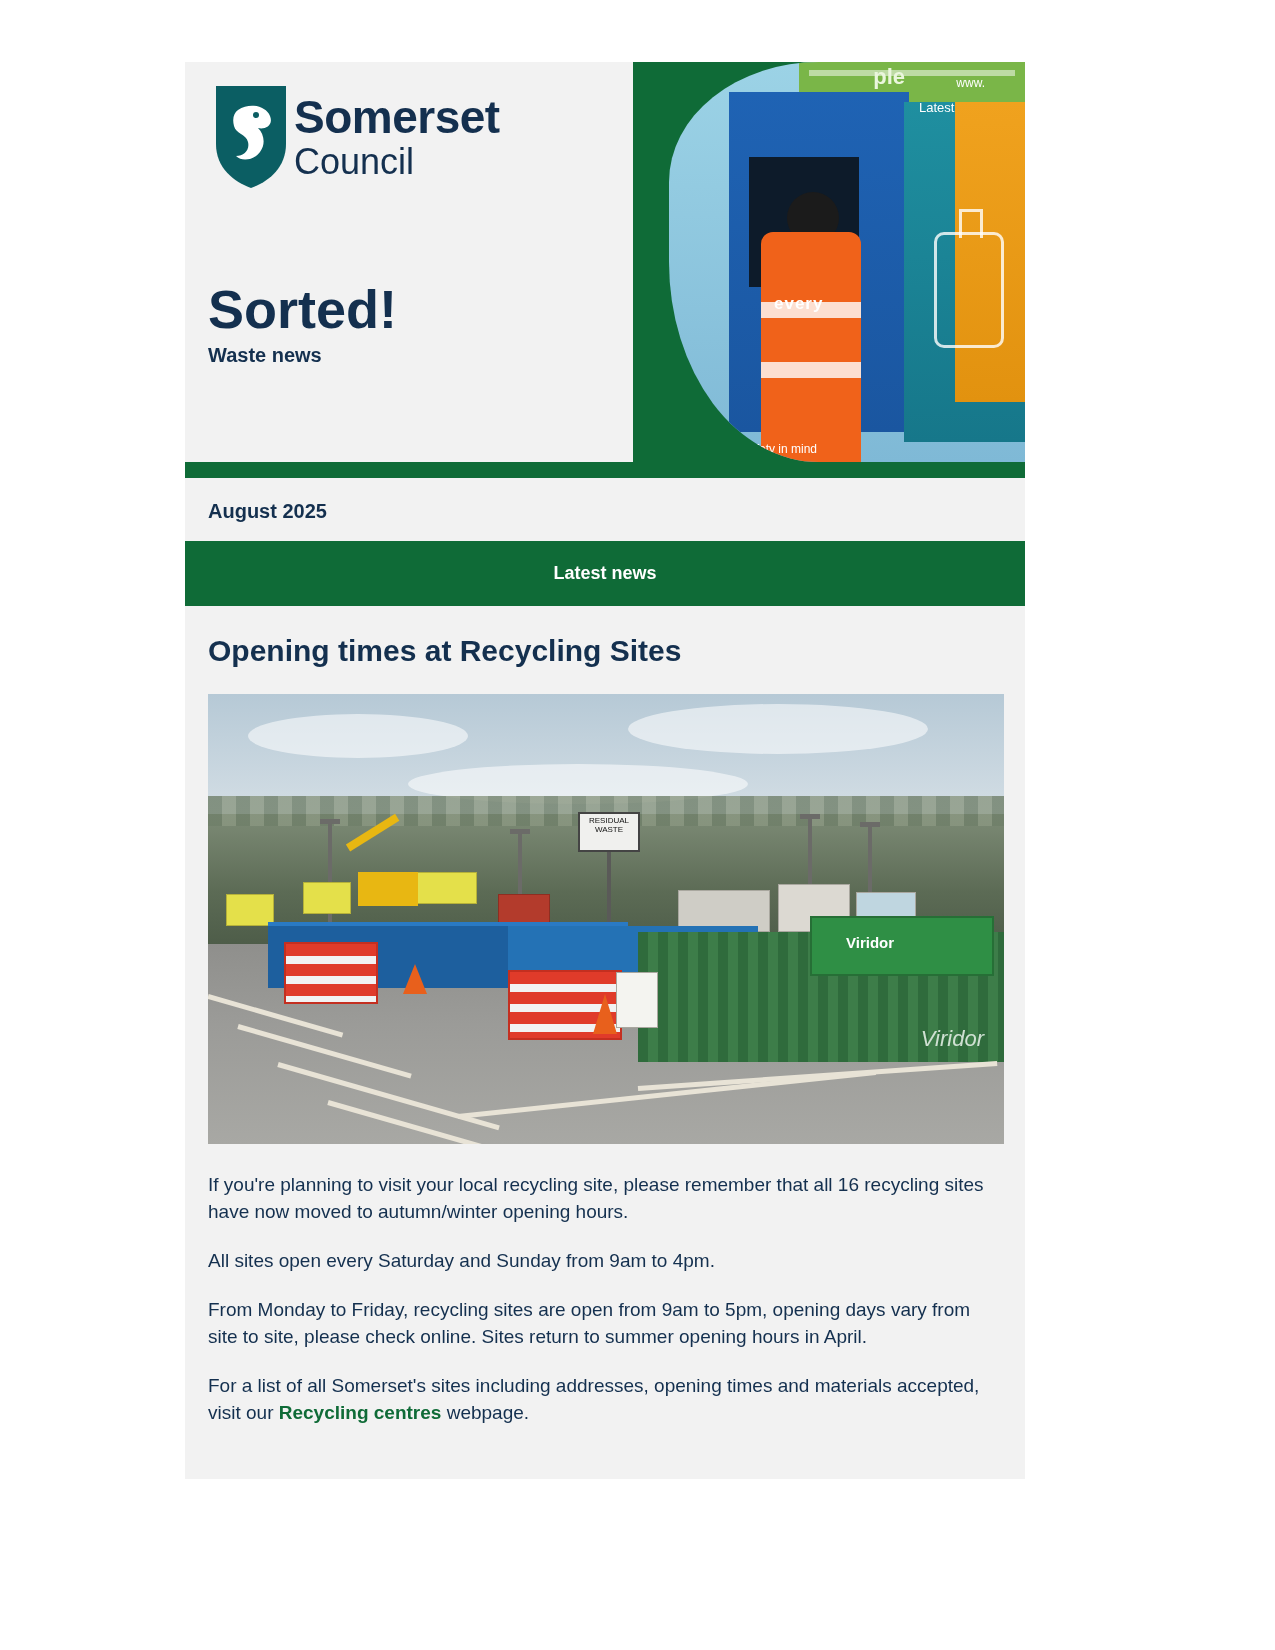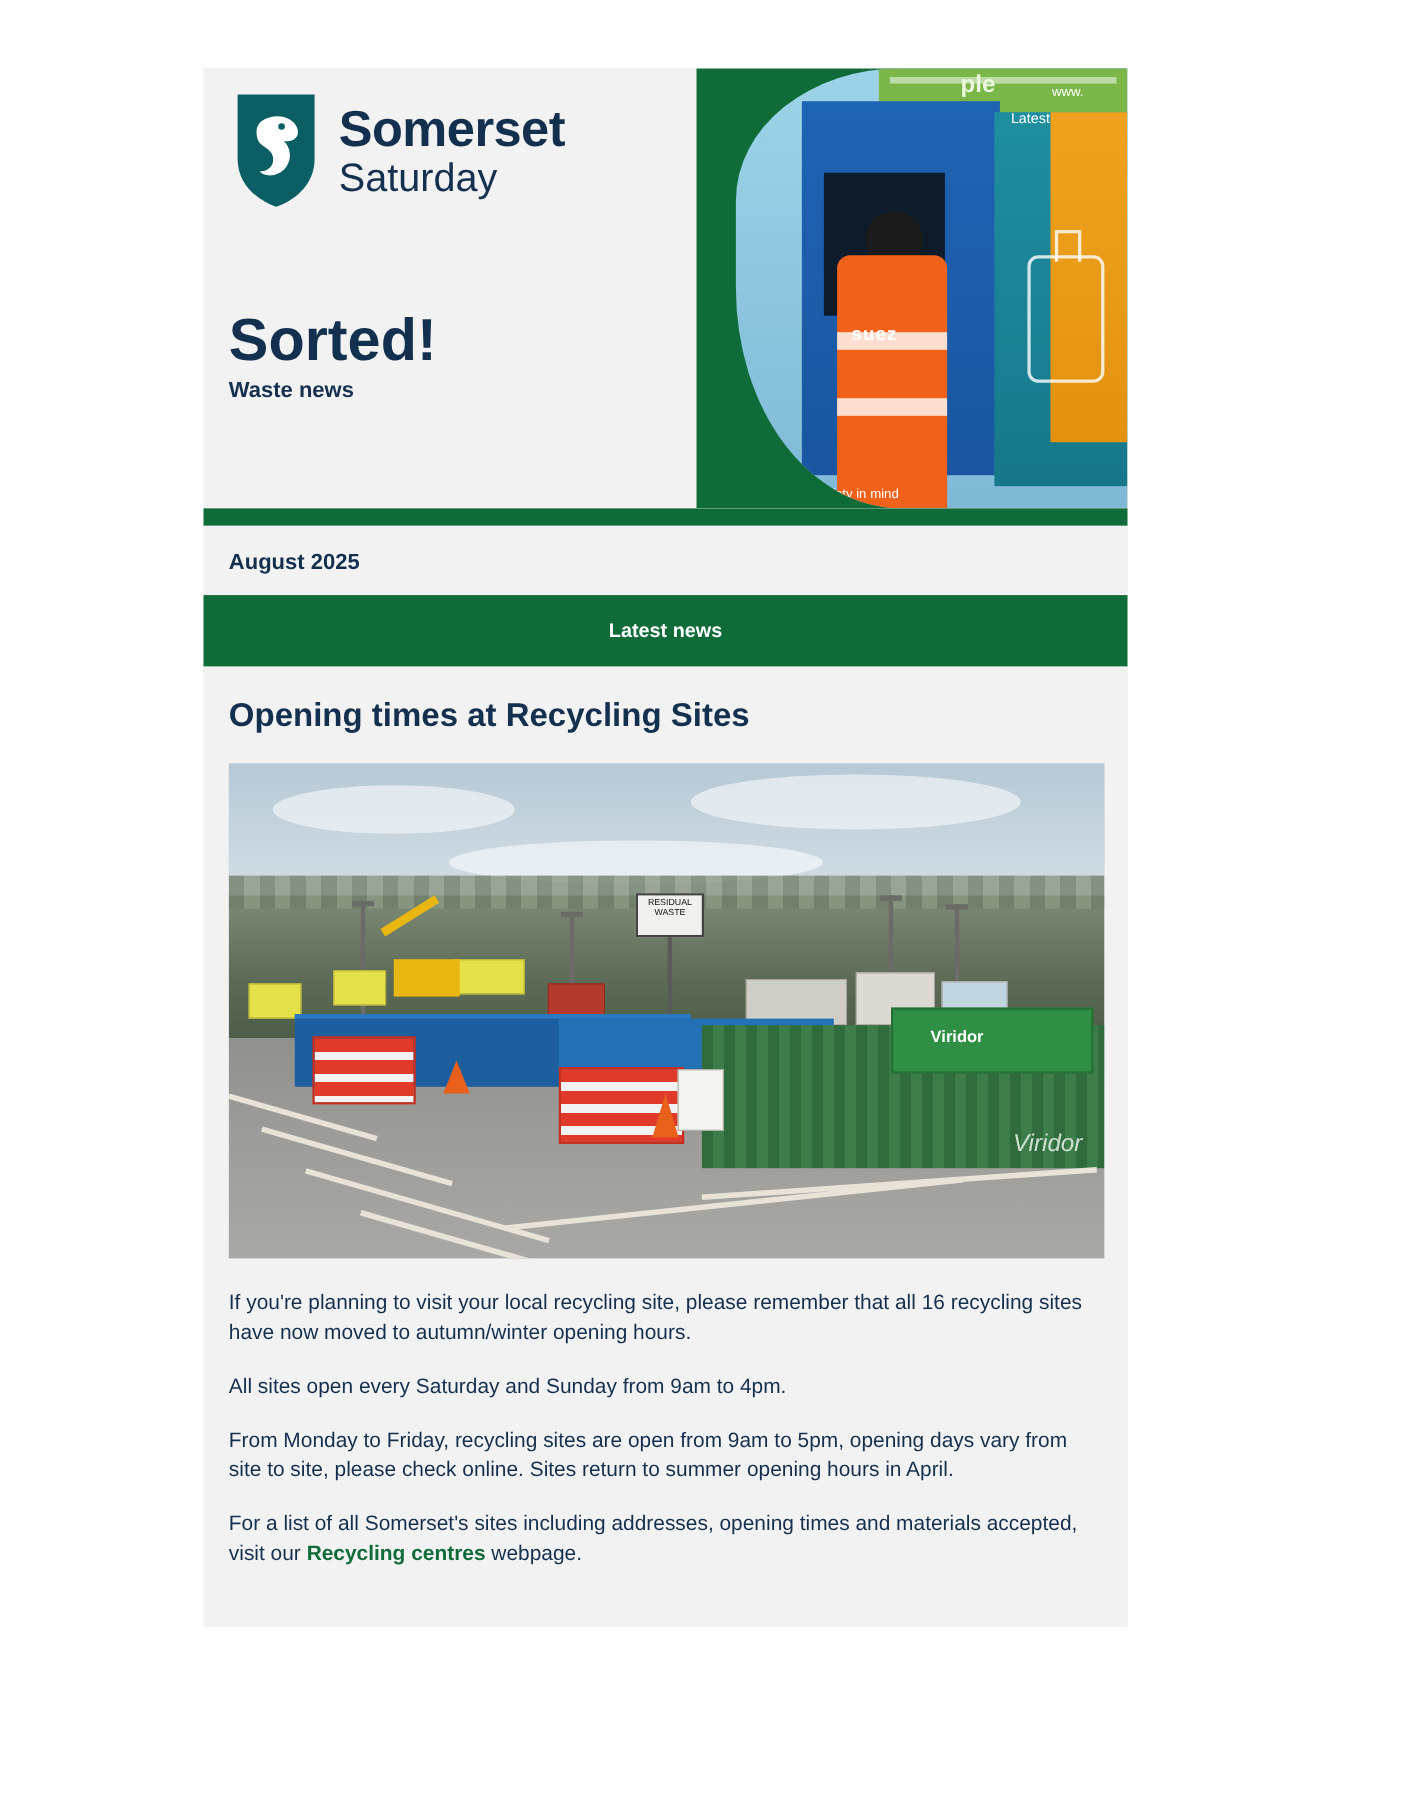--- a/index.html
+++ b/index.html
@@ -29,21 +29,20 @@
     height: 400px;
     background: #f2f2f2;
     overflow: hidden;
   }
   .logo-wrap {
     position: absolute;
     left: 23px;
     top: 20px;
     display: flex;
     align-items: center;
-    gap: 14px;
   }
   .logo-mark {
     width: 86px;
     height: 110px;
     position: relative;
   }
   .logo-text {
     line-height: 1;
     color: #123050;
   }
@@ -323,21 +322,21 @@
       <div class="logo-wrap">
         <div class="logo-mark">
           <svg width="86" height="110" viewBox="0 0 86 110" xmlns="http://www.w3.org/2000/svg">
             <path d="M8 4 H78 V62 C78 86 60 100 43 106 C26 100 8 86 8 62 Z" fill="#0b5e63"></path>
             <path d="M30 28 C42 20 58 24 62 34 C66 44 56 48 50 46 C56 52 58 62 52 70 C46 78 34 80 28 74 C36 74 42 68 40 60 C38 52 28 52 26 44 C24 36 26 31 30 28 Z" fill="#ffffff"></path>
             <circle cx="48" cy="33" r="3" fill="#0b5e63"></circle>
           </svg>
         </div>
         <div class="logo-text">
           <span class="l1">Somerset</span>
-          <span class="l2">Saturday</span>
+          <span class="l2">Council</span>
         </div>
       </div>
 
       <div class="masthead">
         <div class="title">Sorted!</div>
         <div class="subtitle">Waste news</div>
       </div>
 
       <div class="header-photo">
         <div class="blob"></div>
@@ -349,21 +348,21 @@
           <div class="truck-teal"></div>
           <div class="truck-yellow"></div>
           <div class="glass-label">Latest</div>
           <div class="bottle-icon"></div>
           <div class="truck-hatch"></div>
           <div class="worker-head"></div>
           <div class="worker-body">
             <div class="worker-stripe"></div>
             <div class="worker-stripe s2"></div>
           </div>
-          <div class="suez-badge">suez</div>
+          <div class="suez-badge">every</div>
           <div class="safety-text">Safety in mind</div>
         </div>
       </div>
     </div>
 
     <div class="green-rule"></div>
 
     <div class="date-bar">
       <div class="date">August 2025</div>
     </div>

